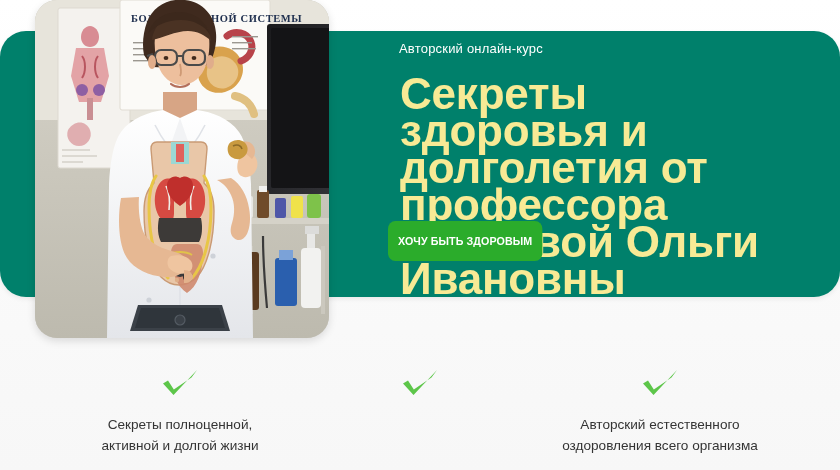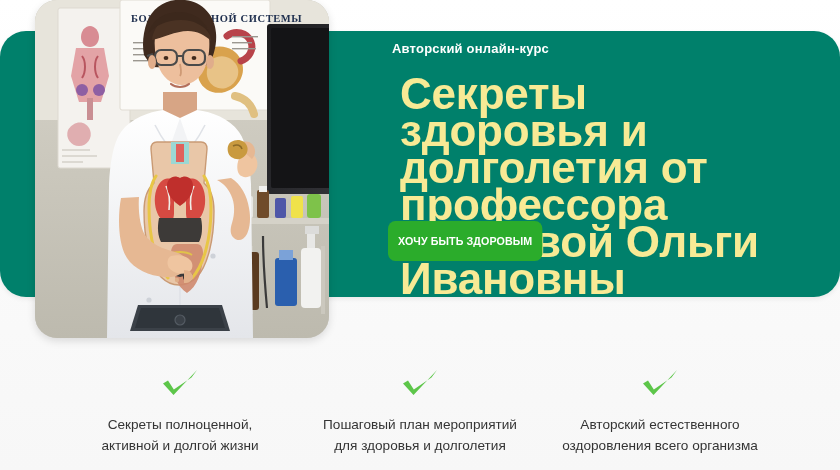--- a/index.html
+++ b/index.html
@@ -36,24 +36,24 @@
 
   .hero-copy {
     position: absolute;
     left: 388px;
     top: 41px;
     width: 400px;
   }
   .hero-kicker {
     color: #ffffff;
     font-size: 13px;
-    font-weight: bold;
+    font-weight: normal;
     letter-spacing: 0.2px;
     line-height: 16px;
-    margin: 0 0 18px 4px;
+    margin: 0 0 18px 11px;
   }
   .hero-title {
     color: #f7ea95;
     font-size: 44px;
     font-weight: bold;
     line-height: 37px;
     letter-spacing: -0.2px;
     margin: 12px;
     white-space: pre-line;
   }
@@ -304,22 +304,20 @@
         <path d="M2 15.5 L12.5 27 L36 2 L30.5 9.5 L12.8 21.5 L7 12.5 Z" fill="#5dc64a"></path>
       </svg>
       <p class="feature-text">Секреты полноценной,
 активной и долгой жизни</p>
     </div>
 
     <div class="feature">
       <svg class="feature-check" viewBox="0 0 38 30" aria-hidden="true">
         <path d="M2 15.5 L12.5 27 L36 2 L30.5 9.5 L12.8 21.5 L7 12.5 Z" fill="#5dc64a"></path>
       </svg>
-      <p class="feature-text">Пошаговый план мероприятий
-для здоровья и долголетия</p>
     </div>
 
     <div class="feature">
       <svg class="feature-check" viewBox="0 0 38 30" aria-hidden="true">
         <path d="M2 15.5 L12.5 27 L36 2 L30.5 9.5 L12.8 21.5 L7 12.5 Z" fill="#5dc64a"></path>
       </svg>
       <p class="feature-text">Авторский естественного
 оздоровления всего организма</p>
     </div>
 

